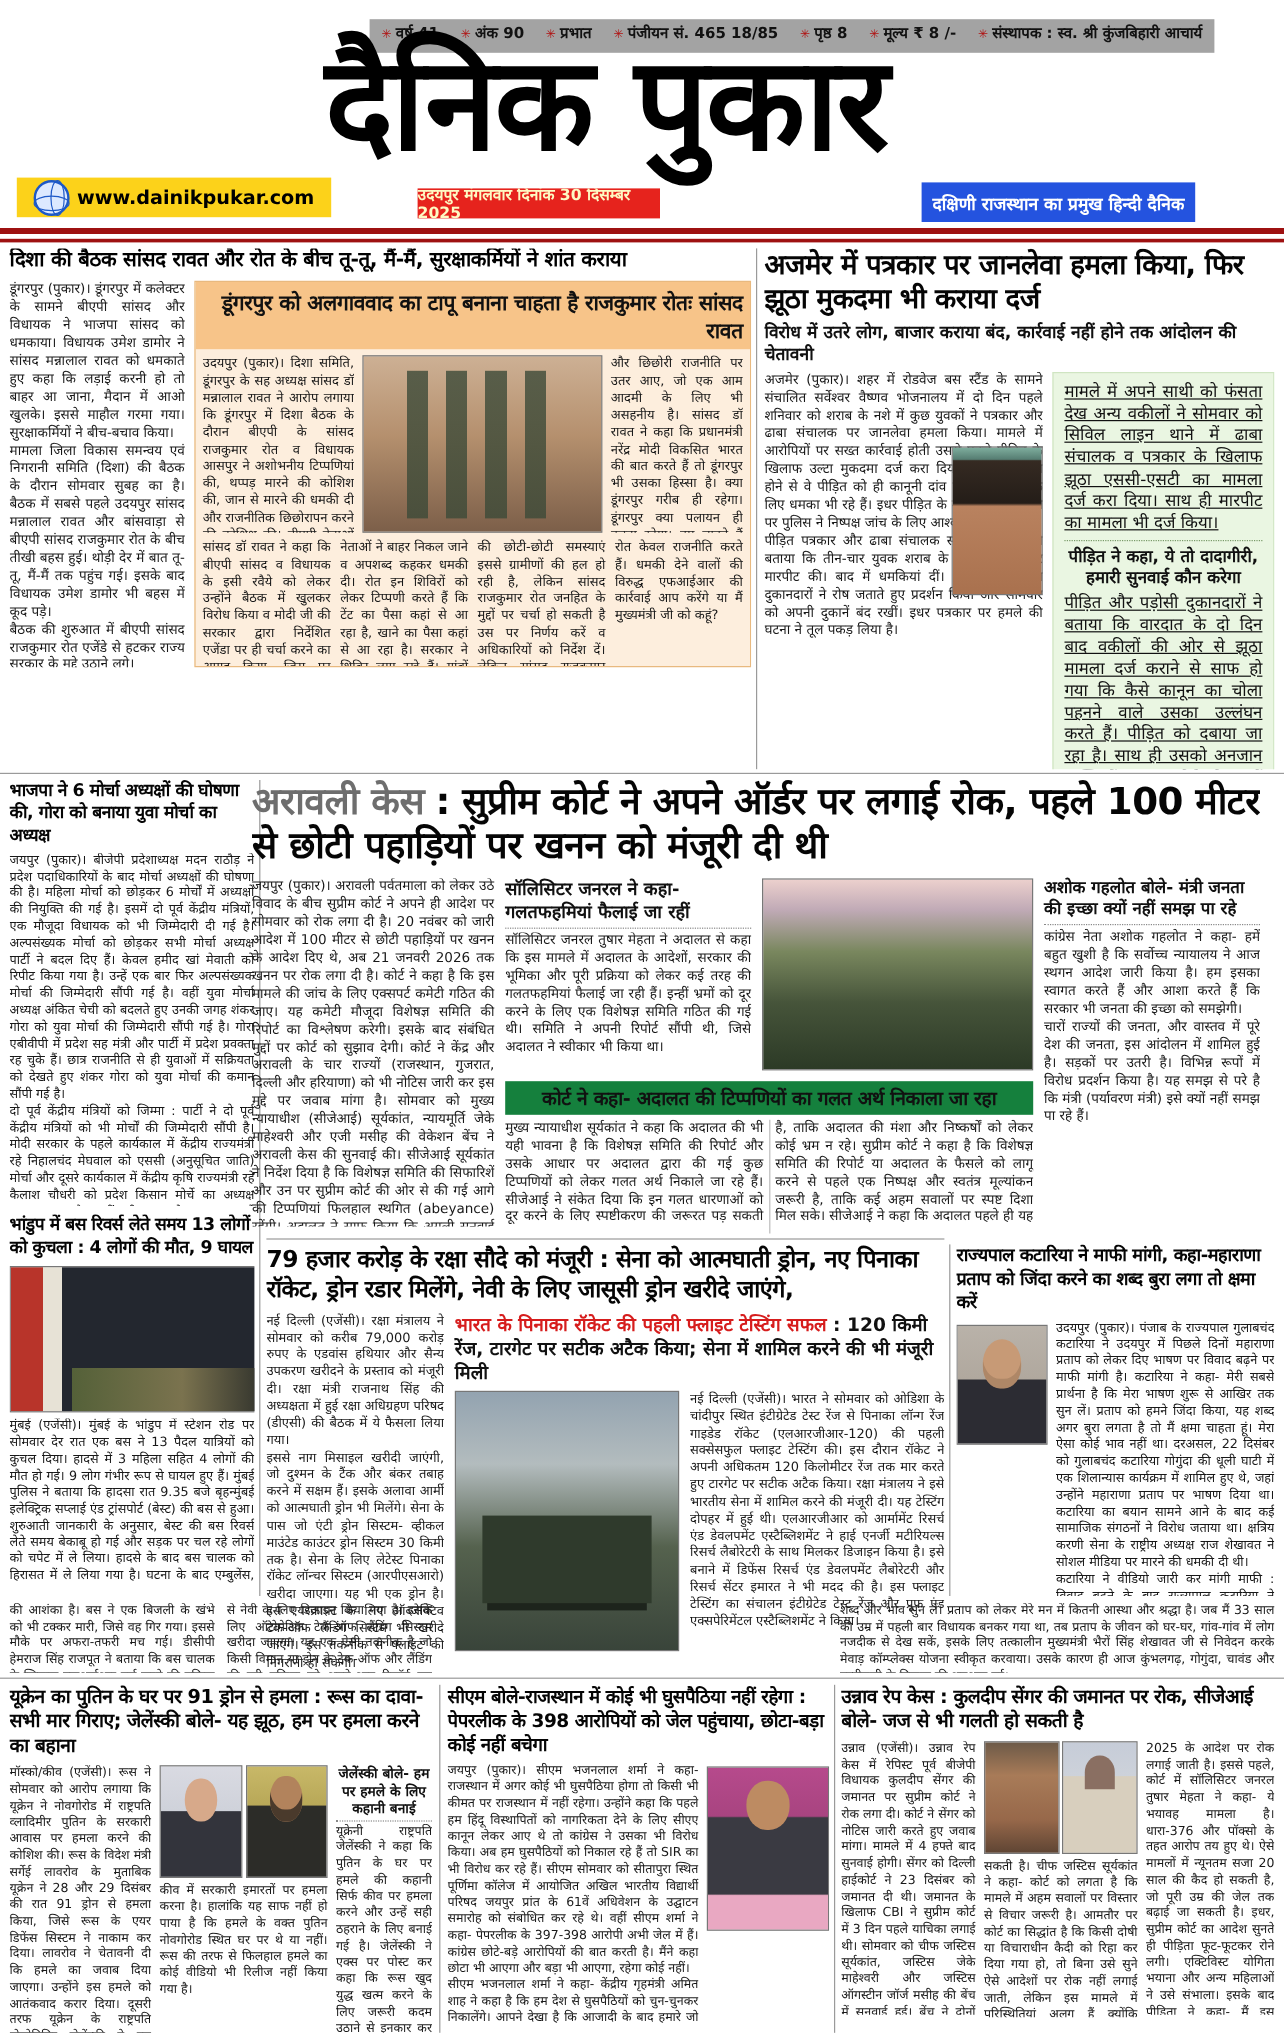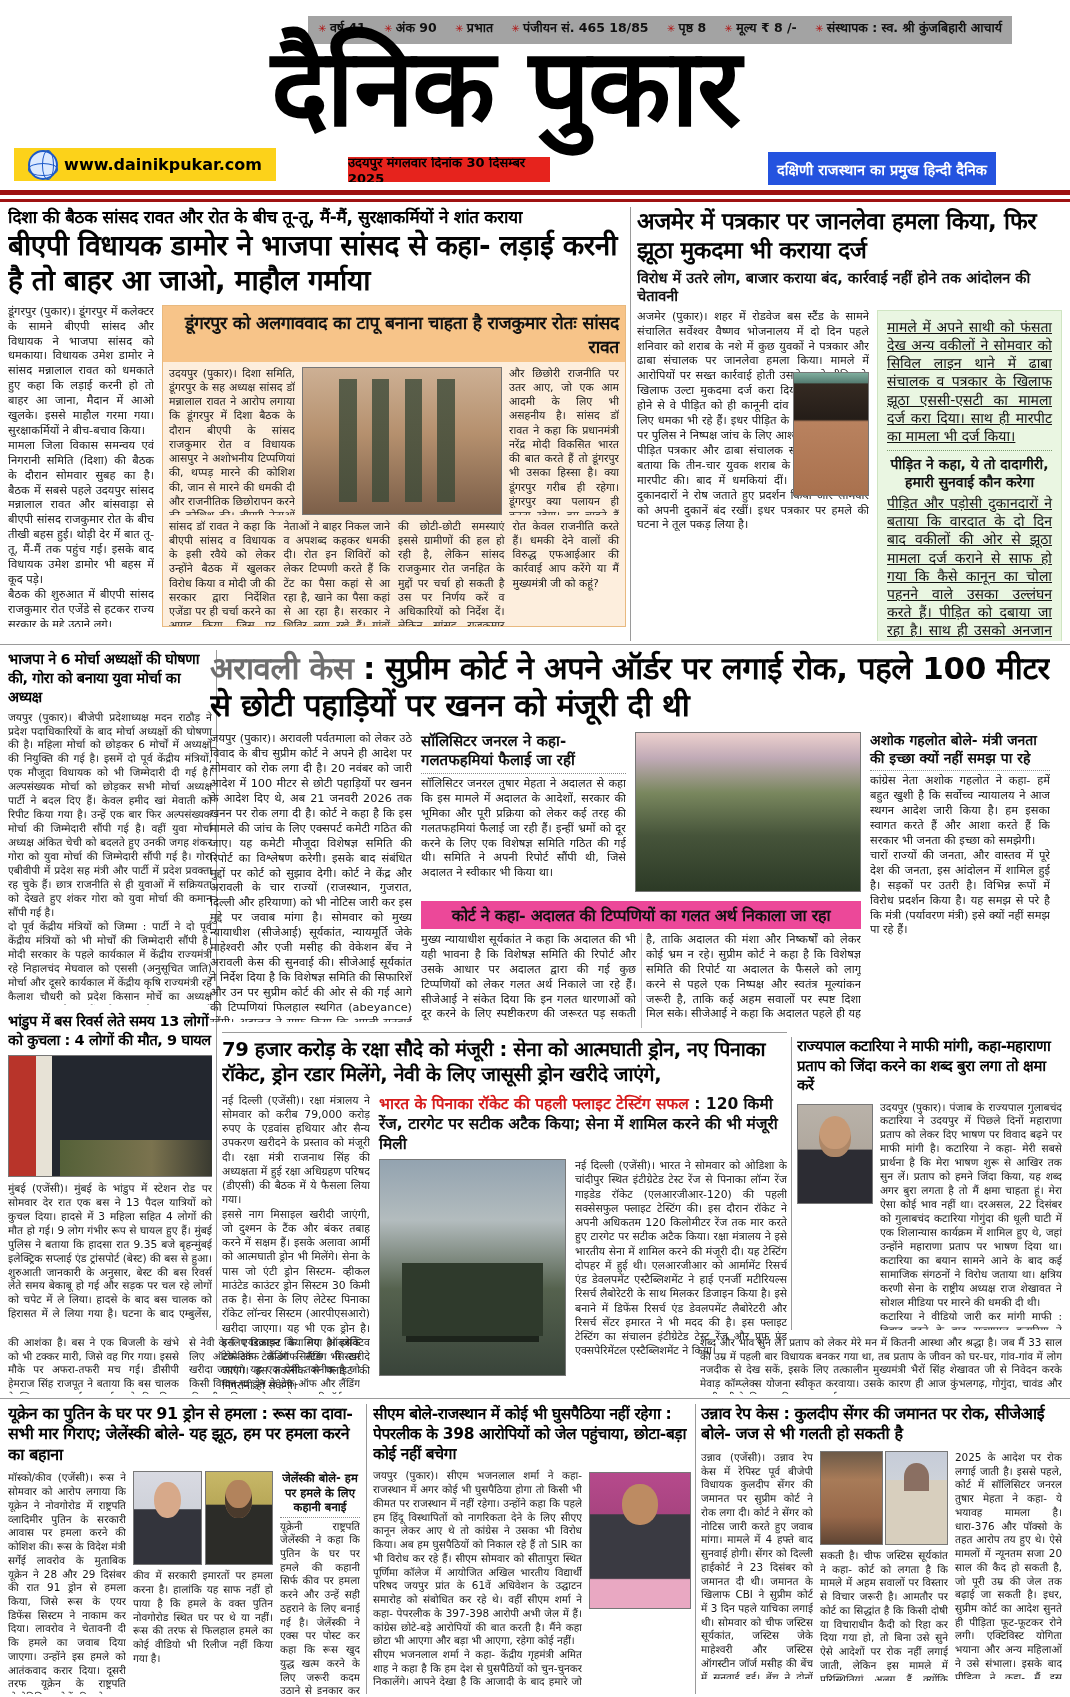--- a/index.html
+++ b/index.html
@@ -13,32 +13,32 @@
   .vrule{position:absolute;width:1px;background:#9a9a9a;}
   .hrule{position:absolute;height:1px;background:#9a9a9a;}
   .photo{background:#888;overflow:hidden;border:1px solid #777;}
   
   .infobar{background:#a3a3a3;display:flex;align-items:flex-start;justify-content:space-between;
            padding:3px 10px;font-size:12.5px;font-weight:bold;white-space:nowrap;overflow:hidden;}
   .infobar span.itm::before{content:"✳ ";color:#b01212;font-size:10px;}
   .masthead{font-weight:bold;font-size:108px;line-height:1;text-align:center;letter-spacing:-2px;color:#000;}
   .badge{display:flex;align-items:center;justify-content:center;font-weight:bold;overflow:hidden;}
   .web{background:#fcd21a;color:#000;font-size:16px;gap:6px;}
-  .date{background:#e6231d;color:#000000;font-size:13px;}
+  .date{background:#e6231d;color:#fef9c3;font-size:13px;}
   .tag{background:#2453df;color:#fff;font-size:14.5px;}
   .dblrule{border-top:5px solid #9e1111;border-bottom:3px solid #9e1111;height:4px;background:#fff;}
   
   .dbox{background:#fdeedd;border:1px solid #e8b97f;}
   .dbox-title{background:#f7c489;font-weight:bold;font-size:17.5px;text-align:right;padding:4px 6px;letter-spacing:-.3px;}
   
   .gbox{background:#eaf6e2;border:1px solid #cfe5c2;padding:7px 9px;}
   .gbox .g-title{font-weight:bold;font-size:14px;text-align:center;line-height:1.25;margin:2px 0 3px;}
   .gbox .g-body{font-size:14px;line-height:1.3;text-align:justify;text-decoration:underline;}
   .dotsep{border-top:1px dotted #789a68;margin:5px 0;}
-  .graybar{background:#ec4899;font-weight:bold;font-size:16px;text-align:center;padding:3px 0;letter-spacing:-.3px;}
+  .graybar{background:#15803d;font-weight:bold;font-size:16px;text-align:center;padding:3px 0;letter-spacing:-.3px;}
   .redtxt{color:#d61d1d;}
   
   .ph-meeting{background:linear-gradient(180deg,#cdb094 0%,#b5906e 45%,#7c5f49 100%);position:relative;}
   .ph-meeting::before{content:"";position:absolute;left:18%;top:8%;width:64%;height:84%;
       background:repeating-linear-gradient(90deg,#3c4a38 0 14%,transparent 14% 26%);opacity:.8;}
   .ph-injured{background:linear-gradient(180deg,#7fae9e 0%,#567d72 8%,#352a22 9%,#241d18 38%,#b9825f 40%,#a9714e 100%);}
   .ph-bus{background:linear-gradient(90deg,#b8342a 0 13%,#e7e2d6 13% 21%,#23272f 21% 100%);position:relative;}
   .ph-bus::after{content:"";position:absolute;left:25%;bottom:0;width:75%;height:30%;
       background:linear-gradient(90deg,#5d6b3a,#8a8054 60%,#3c3c30);opacity:.85;}
   .ph-hills{background:linear-gradient(180deg,#ecd0cd 0%,#c0aab6 16%,#79875e 38%,#46543a 65%,#2c3a26 100%);}
@@ -82,21 +82,20 @@
   <div class="abs badge web" style="left:14px;top:148px;width:262px;height:33px">
     <span class="globe"></span>
     <span>www.dainikpukar.com</span>
   </div>
   <div class="abs badge date" style="left:348px;top:157px;width:202px;height:25px">उदयपुर मंगलवार दिनांक 30 दिसम्बर 2025</div>
   <div class="abs badge tag" style="left:768px;top:152px;width:228px;height:33px">दक्षिणी राजस्थान का प्रमुख हिन्दी दैनिक</div>
   <div class="abs dblrule" style="left:0;top:190px;width:1070px"></div>
 
   <div class="abs" style="left:8px;top:207px;width:618px;height:434px;overflow:hidden">
     <div class="kicker">दिशा की बैठक सांसद रावत और रोत के बीच तू-तू, मैं-मैं, सुरक्षाकर्मियों ने शांत कराया</div>
-    <div class="headline" style="font-size:28px;line-height:1.22;margin-top:2px">बीएपी विधायक डामोर ने भाजपा सांसद से कहा- लड़ाई करनी है तो बाहर आ जाओ, माहौल गर्माया</div>
     <div style="display:flex;gap:8px;margin-top:7px;height:322px">
       <div class="body-text" style="width:146px;flex:none">डूंगरपुर (पुकार)। डूंगरपुर में कलेक्टर के सामने बीएपी सांसद और विधायक ने भाजपा सांसद को धमकाया। विधायक उमेश डामोर ने सांसद मन्नालाल रावत को धमकाते हुए कहा कि लड़ाई करनी हो तो बाहर आ जाना, मैदान में आओ खुलके। इससे माहौल गरमा गया। सुरक्षाकर्मियों ने बीच-बचाव किया।
 मामला जिला विकास समन्वय एवं निगरानी समिति (दिशा) की बैठक के दौरान सोमवार सुबह का है। बैठक में सबसे पहले उदयपुर सांसद मन्नालाल रावत और बांसवाड़ा से बीएपी सांसद राजकुमार रोत के बीच तीखी बहस हुई। थोड़ी देर में बात तू-तू, मैं-मैं तक पहुंच गई। इसके बाद विधायक उमेश डामोर भी बहस में कूद पड़े।
 बैठक की शुरुआत में बीएपी सांसद राजकुमार रोत एजेंडे से हटकर राज्य सरकार के मुद्दे उठाने लगे।
 इस पर भाजपा सांसद मन्नालाल रावत ने एजेंडे के अनुसार दिशा की बैठक में केंद्र सरकार की योजनों के मुद्दे रखने की बात कही। इस पर दोनों के बीच बहस शुरू हो गई।
 ... (विस्तृत पृष्ठ 7 पर) ...</div>
       <div class="dbox" style="flex:1;overflow:hidden">
         <div class="dbox-title">डूंगरपुर को अलगाववाद का टापू बनाना चाहता है राजकुमार रोतः सांसद रावत</div>
         <div style="display:flex;gap:7px;padding:5px 6px 0">
           <div class="body-text" style="width:126px;height:148px;font-size:10.8px">उदयपुर (पुकार)। दिशा समिति, डूंगरपुर के सह अध्यक्ष सांसद डॉ मन्नालाल रावत ने आरोप लगाया कि डूंगरपुर में दिशा बैठक के दौरान बीएपी के सांसद राजकुमार रोत व विधायक आसपुर ने अशोभनीय टिप्पणियां की, थप्पड़ मारने की कोशिश की, जान से मारने की धमकी दी और राजनीतिक छिछोरापन करने की कोशिश की। बीएपी नेताओं का डूंगरपुर और आदिवासी विकास से कोई मतलब नहीं था, बल्कि राज्य सरकार द्वारा करवाए जा रहे शिविर और विकास कार्यों को लेकर हल्की बयानबाजी की। यहां तक कि आंगनवाड़ी कार्यकर्ताओं को लेकर बहुत निन्दाजनक टिप्पणी की।</div>

